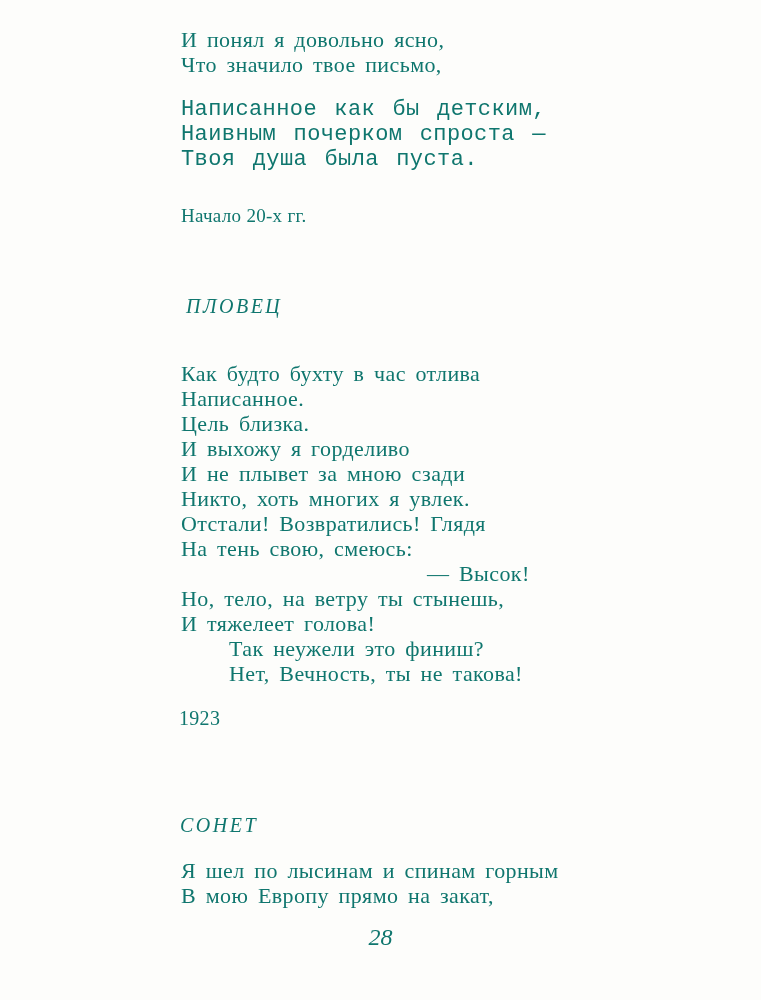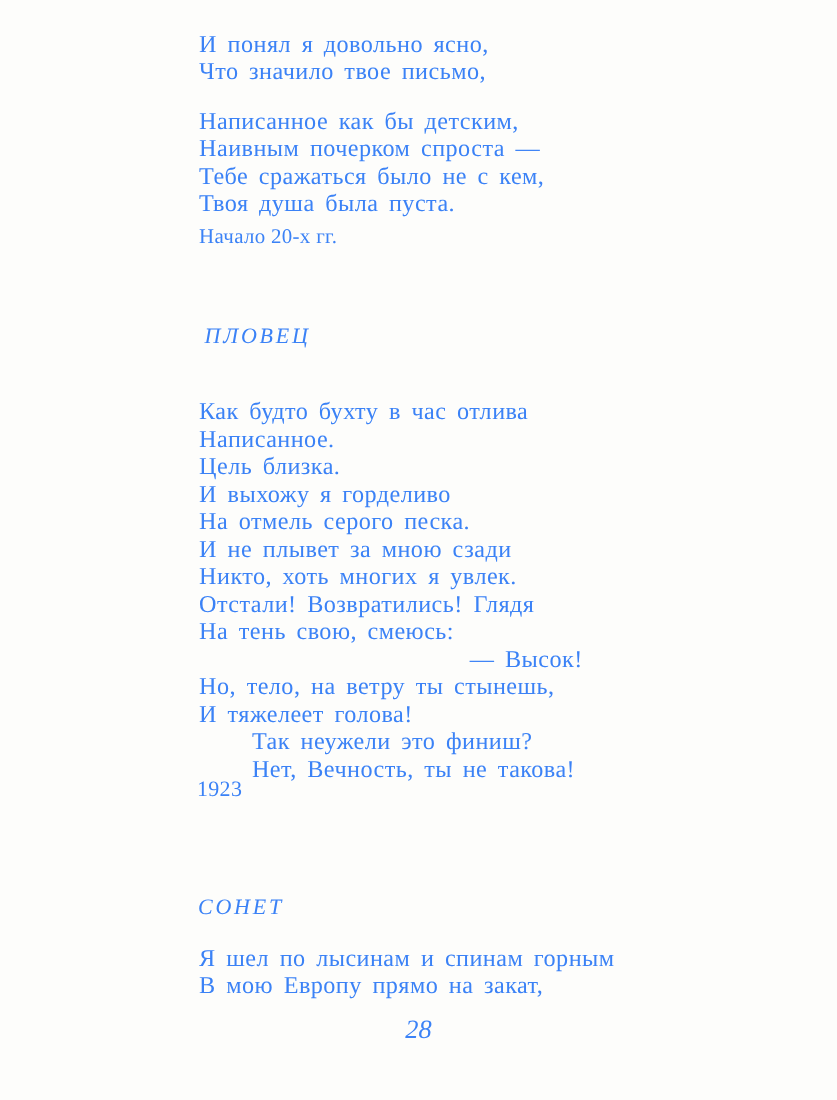--- a/index.html
+++ b/index.html
@@ -7,36 +7,36 @@
     margin: 0;
     padding: 0;
     background: #ffffff;
   }
   .page {
     position: relative;
     width: 761px;
     height: 1000px;
     background: #fdfdfb;
     font-family: "Liberation Serif", "DejaVu Serif", serif;
-    color: #3b82f6;
+    color: #0f766e;
     overflow: hidden;
   }
   .stanza { position: absolute; }
   .line {
     font-size: 22px;
     line-height: 25px;
     letter-spacing: 0.4px;
     word-spacing: 0.17em;
     white-space: pre;
   }
   .indent-mid  { padding-left: 48px; }
   .indent-right { padding-left: 246px; }
 
   .stanza-cont-1 { left: 181px; top: 27px; }
-  .stanza-cont-2 { left: 181px; top: 97px; }
+  .stanza-cont-2 { left: 181px; top: 97px; font-family: Liberation Mono, monospace; }
 
   .poem-date {
     position: absolute;
     font-size: 19px;
     line-height: 23px;
     letter-spacing: 0.3px;
   }
   .date-1 { left: 181px; top: 204px; }
   .date-2 { left: 179px; top: 707px; font-size: 20px; }
 
@@ -72,34 +72,32 @@
 <div class="page">
 
   <section class="stanza stanza-cont-1">
       <div class="line">И понял я довольно ясно,</div>
       <div class="line">Что значило твое письмо,</div>
     </section>
 
   <section class="stanza stanza-cont-2">
       <div class="line">Написанное как бы детским,</div>
       <div class="line">Наивным почерком спроста —</div>
-      <div class="line">Тебе сражаться было не с кем,</div>
       <div class="line">Твоя душа была пуста.</div>
     </section>
 
   <div class="poem-date date-1">Начало 20-х гг.</div>
 
   <h2 class="poem-title title-1">ПЛОВЕЦ</h2>
 
   <section class="stanza stanza-plovec">
       <div class="line">Как будто бухту в час отлива</div>
       <div class="line">Написанное.</div>
       <div class="line">Цель близка.</div>
       <div class="line">И выхожу я горделиво</div>
-      <div class="line">На отмель серого песка.</div>
       <div class="line">И не плывет за мною сзади</div>
       <div class="line">Никто, хоть многих я увлек.</div>
       <div class="line">Отстали! Возвратились! Глядя</div>
       <div class="line">На тень свою, смеюсь:</div>
       <div class="line indent-right">— Высок!</div>
       <div class="line">Но, тело, на ветру ты стынешь,</div>
       <div class="line">И тяжелеет голова!</div>
       <div class="line indent-mid">Так неужели это финиш?</div>
       <div class="line indent-mid">Нет, Вечность, ты не такова!</div>
     </section>

